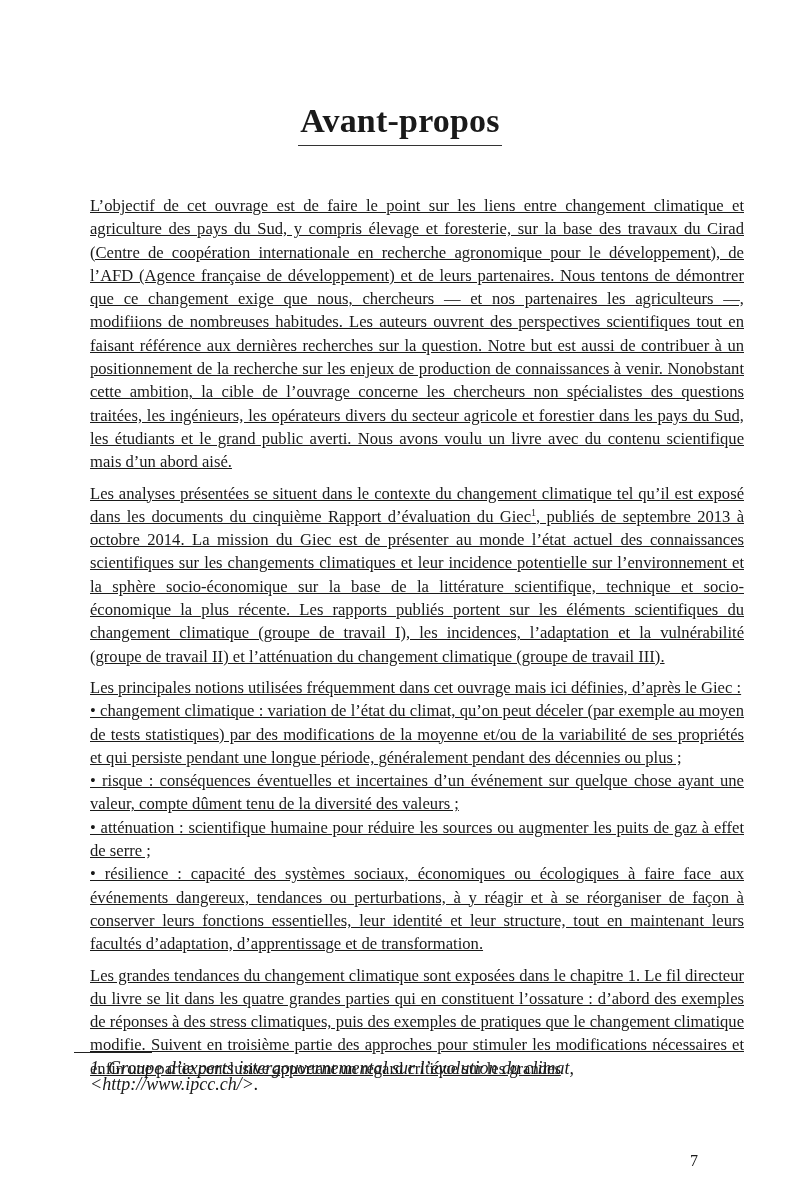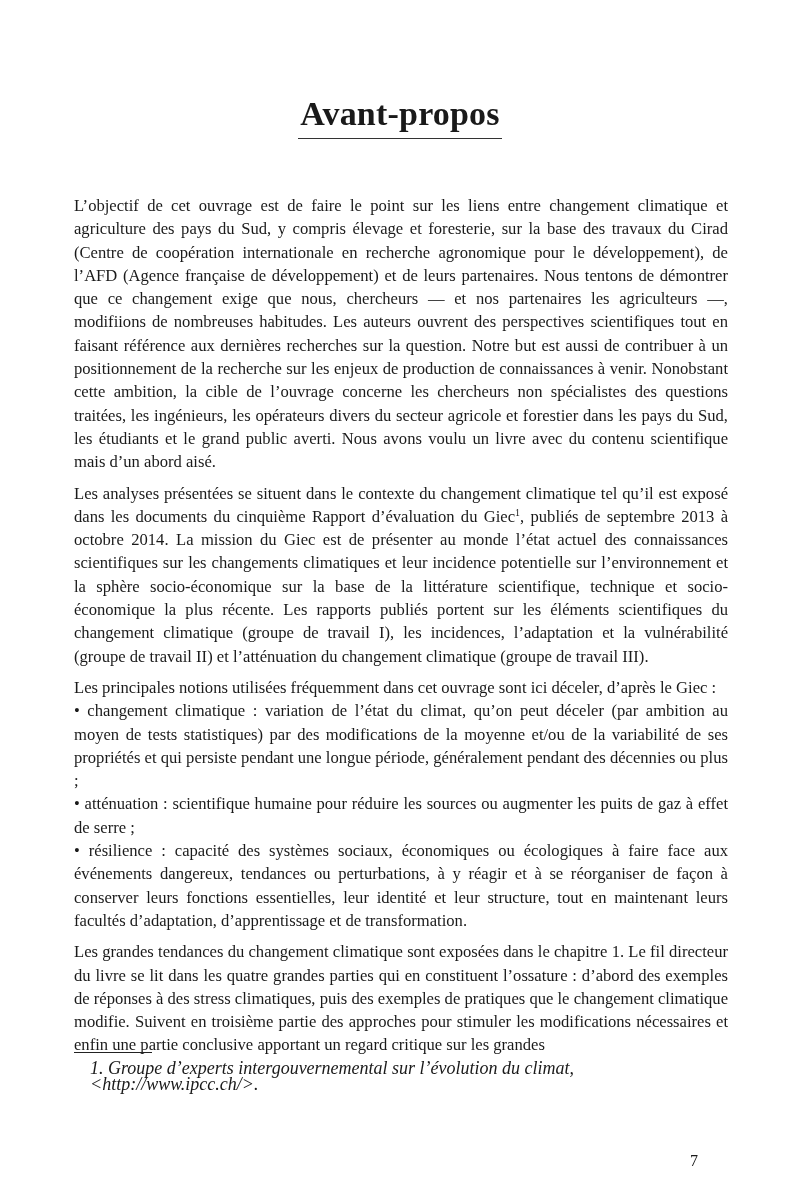--- a/index.html
+++ b/index.html
@@ -1,44 +1,45 @@
 <!DOCTYPE html>
 <html><head>
 <meta charset="utf-8">
 <style>
   html, body { margin: 0; padding: 0; background: #ffffff; }
   body { width: 800px; height: 1200px; position: relative; overflow: hidden; color: #1a1a1a; font-family: "Liberation Serif", "DejaVu Serif", serif; }
   .page { position: absolute; left: 0; top: 0; width: 800px; height: 1200px; }
   .title-wrap { position: absolute; left: 0; top: 90px; width: 800px; text-align: center; }
   .title { display: inline-block; font-weight: bold; font-size: 34px; letter-spacing: 0.2px; padding: 0 2px 6px 2px; border-bottom: 1.5px solid #333; line-height: 1.1; }
-  .body { position: absolute; left: 74px; top: 194px; width: 654px; font-size: 16.6px; line-height: 23.3px; text-align: justify; }
+  .body { position: absolute; left: 90px; top: 194px; width: 654px; font-size: 16.6px; line-height: 23.3px; text-align: justify; text-decoration: underline; }
   .para { margin: 0 0 8px 0; }
   .bullet { display: block; }
   .footnote-rule { position: absolute; left: 74px; top: 1052px; width: 78px; border-top: 1px solid #222; }
   .footnote { position: absolute; left: 90px; top: 1060px; width: 654px; font-size: 18px; line-height: 16px; font-style: italic; }
   .page-number { position: absolute; left: 690px; top: 1152px; font-size: 16px; }
   sup { font-size: 10px; line-height: 0; vertical-align: 6px; }
 </style>
 </head>
 <body>
 
 <div class="page">
 
   <div class="title-wrap">
-    <h1 class="title" style="margin:5px;">Avant-propos</h1>
+    <h1 class="title" style="margin:12px;">Avant-propos</h1>
   </div>
 
   <div class="body">
     <p class="para">L’objectif de cet ouvrage est de faire le point sur les liens entre changement climatique et agriculture des pays du Sud, y compris élevage et foresterie, sur la base des travaux du Cirad (Centre de coopération internationale en recherche agronomique pour le développement), de l’AFD (Agence française de développement) et de leurs partenaires. Nous tentons de démontrer que ce changement exige que nous, chercheurs — et nos partenaires les agriculteurs —, modifiions de nombreuses habitudes. Les auteurs ouvrent des perspectives scientifiques tout en faisant référence aux dernières recherches sur la question. Notre but est aussi de contribuer à un positionnement de la recherche sur les enjeux de production de connaissances à venir. Nonobstant cette ambition, la cible de l’ouvrage concerne les chercheurs non spécialistes des questions traitées, les ingénieurs, les opérateurs divers du secteur agricole et forestier dans les pays du Sud, les étudiants et le grand public averti. Nous avons voulu un livre avec du contenu scientifique mais d’un abord aisé.</p>
 
     <p class="para"><span>Les analyses présentées se situent dans le contexte du changement climatique tel qu’il est exposé dans les documents du cinquième Rapport d’évaluation du Giec</span><sup>1</sup><span>, publiés de septembre 2013 à octobre 2014. La mission du Giec est de présenter au monde l’état actuel des connaissances scientifiques sur les changements climatiques et leur incidence potentielle sur l’environnement et la sphère socio-économique sur la base de la littérature scientifique, technique et socio-économique la plus récente. Les rapports publiés portent sur les éléments scientifiques du changement climatique (groupe de travail I), les incidences, l’adaptation et la vulnérabilité (groupe de travail II) et l’atténuation du changement climatique (groupe de travail III).</span></p>
 
     <div class="para">
-      <span class="bullet">Les principales notions utilisées fréquemment dans cet ouvrage sont ici déceler, d’après le Giec :</span>
-      <span class="bullet">• changement climatique : variation de l’état du climat, qu’on peut déceler (par ambition au moyen de tests statistiques) par des modifications de la moyenne et/ou de la variabilité de ses propriétés et qui persiste pendant une longue période, généralement pendant des décennies ou plus ;</span>
+      <span class="bullet">Les principales notions utilisées fréquemment dans cet ouvrage mais ici définies, d’après le Giec :</span>
+      <span class="bullet">• changement climatique : variation de l’état du climat, qu’on peut déceler (par exemple au moyen de tests statistiques) par des modifications de la moyenne et/ou de la variabilité de ses propriétés et qui persiste pendant une longue période, généralement pendant des décennies ou plus ;</span>
+      <span class="bullet">• risque : conséquences éventuelles et incertaines d’un événement sur quelque chose ayant une valeur, compte dûment tenu de la diversité des valeurs ;</span>
       <span class="bullet">• atténuation : scientifique humaine pour réduire les sources ou augmenter les puits de gaz à effet de serre ;</span>
       <span class="bullet">• résilience : capacité des systèmes sociaux, économiques ou écologiques à faire face aux événements dangereux, tendances ou perturbations, à y réagir et à se réorganiser de façon à conserver leurs fonctions essentielles, leur identité et leur structure, tout en maintenant leurs facultés d’adaptation, d’apprentissage et de transformation.</span>
     </div>
 
     <p class="para">Les grandes tendances du changement climatique sont exposées dans le chapitre 1. Le fil directeur du livre se lit dans les quatre grandes parties qui en constituent l’ossature : d’abord des exemples de réponses à des stress climatiques, puis des exemples de pratiques que le changement climatique modifie. Suivent en troisième partie des approches pour stimuler les modifications nécessaires et enfin une partie conclusive apportant un regard critique sur les grandes</p>
   </div>
 
   <div class="footnote-rule"></div>
   <div class="footnote">1. Groupe d’experts intergouvernemental sur l’évolution du climat, &lt;http://www.ipcc.ch/&gt;.</div>
 

